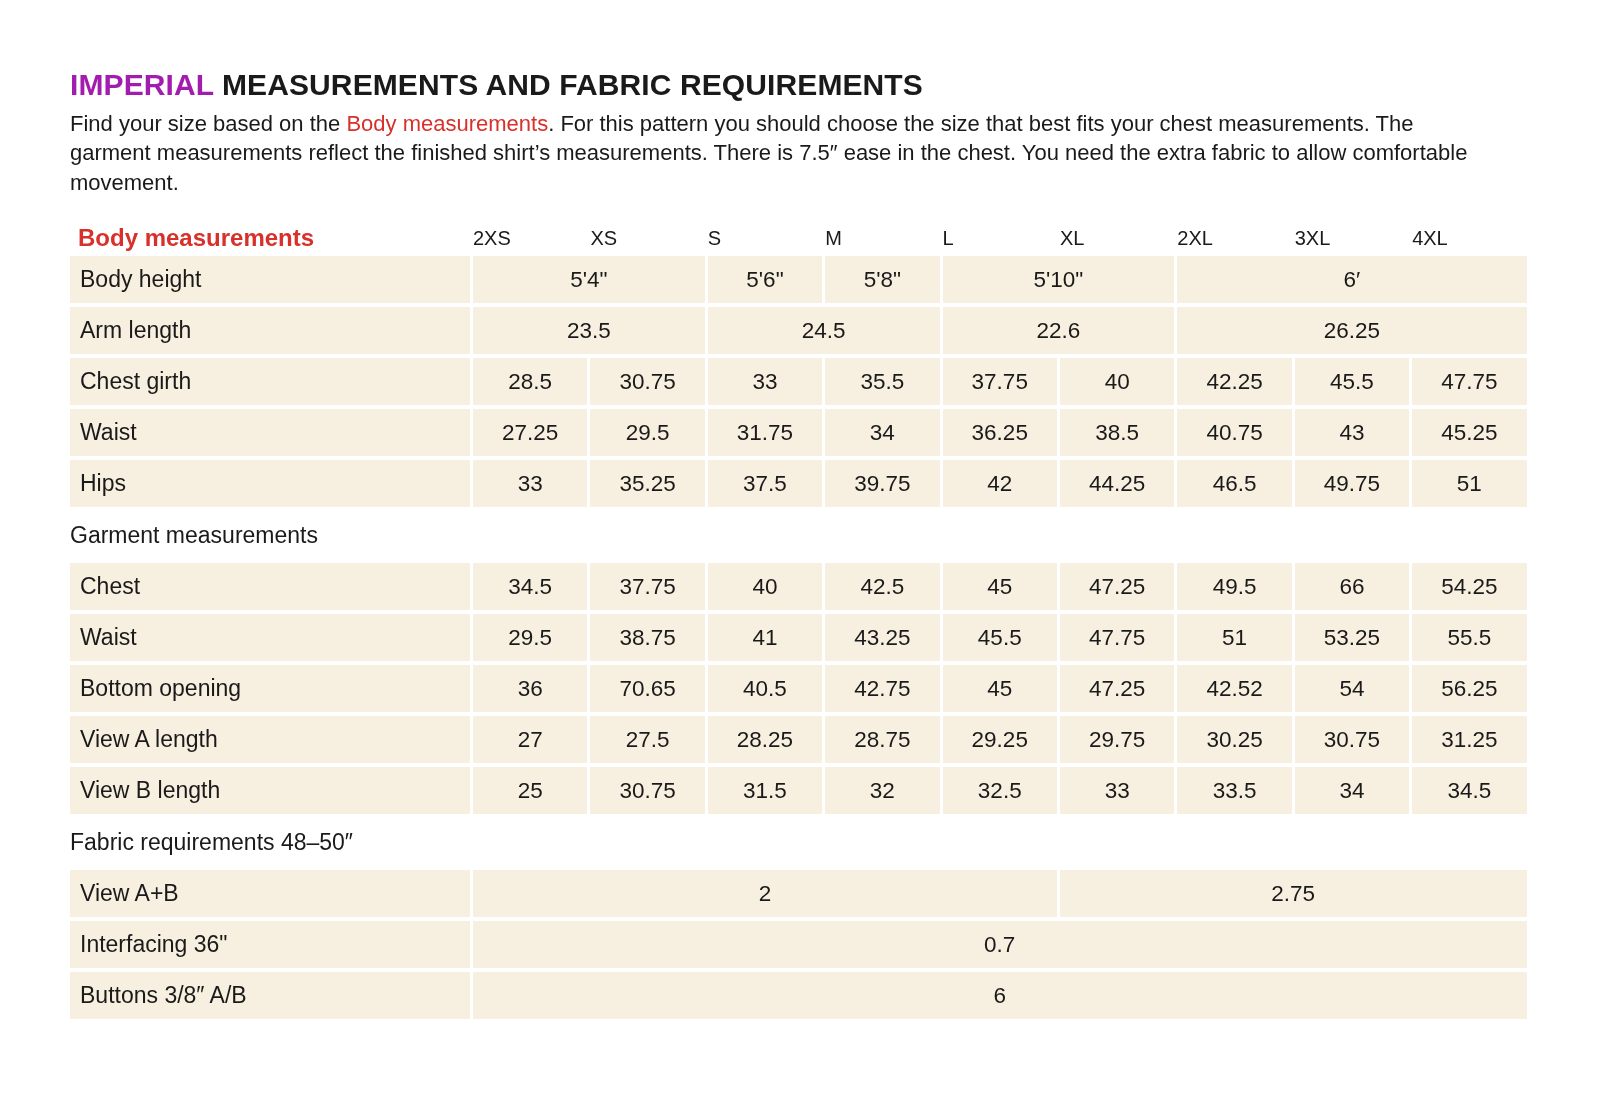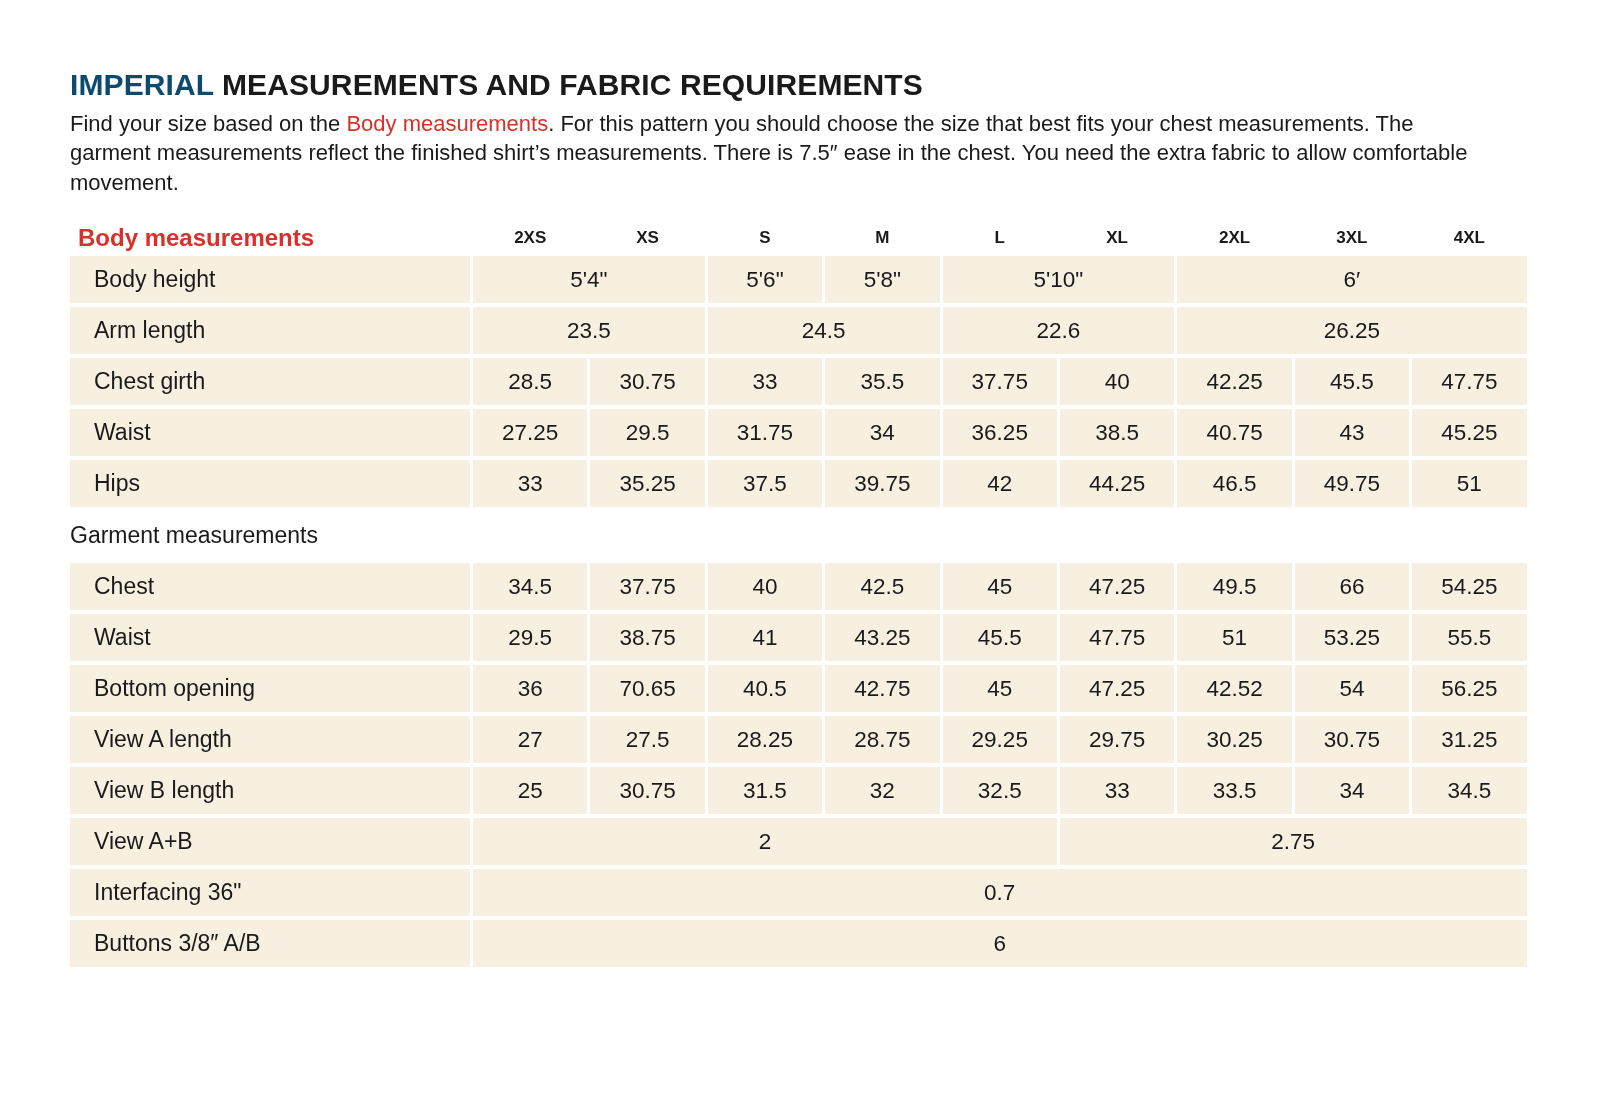--- a/index.html
+++ b/index.html
@@ -20,21 +20,21 @@
   }
   
   h1.title {
     font-size: 30px;
     font-weight: bold;
     margin: 0 0 6px 0;
     letter-spacing: 0.1px;
     line-height: 1.15;
   }
   h1.title .accent {
-    color: #0c4a6e;
+    color: #a21caf;
   }
   p.intro {
     font-size: 22px;
     line-height: 1.36;
     margin: 0 0 22px 0;
     max-width: 1430px;
     font-weight: 400;
   }
   p.intro .red {
     color: #d8302a;
@@ -50,43 +50,43 @@
   }
   table.sizes td, table.sizes th {
     padding: 0;
     margin: 0;
   }
   col.labelcol { width: 400px; }
   col.sizecol  { width: 114.4px; }
 
   .hdr-row td {
     background: transparent;
-    font-size: 17px;
-    text-align: center;
+    font-size: 20px;
+    text-align: left;
     padding: 6px 0 14px 0;
-    font-weight: 700;
+    font-weight: 400;
   }
   .hdr-row td.label {
     text-align: left;
     color: #d8302a;
     font-weight: bold;
     font-size: 24px;
     padding-left: 8px;
   }
 
   .data-row td {
     background: #f7efdf;
     height: 47px;
     font-size: 22.5px;
     text-align: center;
     vertical-align: middle;
   }
   .data-row td.label {
     text-align: left;
-    padding-left: 24px;
+    padding-left: 10px;
     font-size: 23px;
     margin-left: 28px;
   }
 
   .section-row td {
     background: transparent;
     height: 48px;
     font-size: 23px;
     text-align: left;
     padding-left: 10px;
@@ -239,20 +239,23 @@
           <td>25</td>
           <td>30.75</td>
           <td>31.5</td>
           <td>32</td>
           <td>32.5</td>
           <td>33</td>
           <td>33.5</td>
           <td>34</td>
           <td>34.5</td>
         </tr>
+        <tr class="section-row">
+          <td colspan="10">Fabric requirements 48–50″</td>
+        </tr>
         <tr class="data-row">
           <td class="label">View A+B</td>
           <td colspan="5">2</td>
           <td colspan="4">2.75</td>
         </tr>
         <tr class="data-row">
           <td class="label">Interfacing 36"</td>
           <td colspan="9">0.7</td>
         </tr>
         <tr class="data-row">

